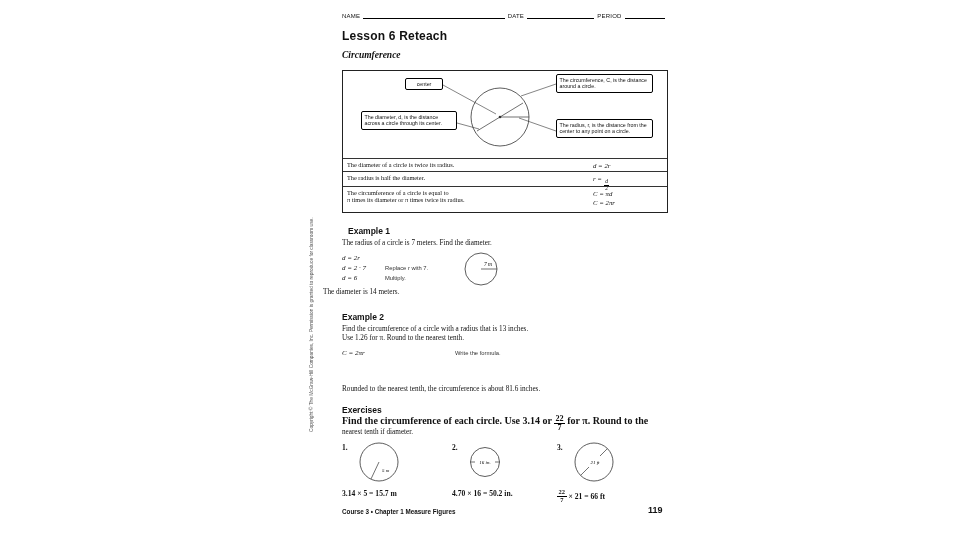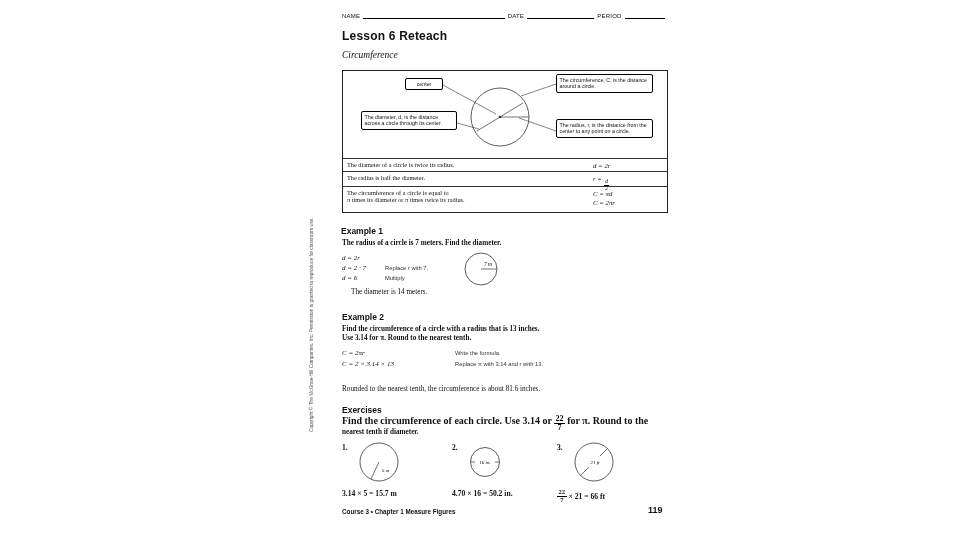--- a/index.html
+++ b/index.html
@@ -8,38 +8,38 @@
           font-family:"Liberation Serif",serif}
   .abs{position:absolute}
   .sans{font-family:"Liberation Sans",sans-serif}
   .b{font-weight:bold}
 
   
   .name-line{display:flex;align-items:flex-end;font-size:6px;letter-spacing:.2px}
   .rule{border-bottom:.7px solid #000;height:6px;margin:0 3px}
 
   .title{font-size:12px;font-weight:bold;font-family:"Liberation Sans",sans-serif;letter-spacing:.2px}
-  .subtitle{font-size:9.5px;font-weight:normal;font-style:italic}
+  .subtitle{font-size:9.5px;font-weight:bold;font-style:italic}
 
   
   .concept-box{border:.8px solid #222;background:#fff}
   .diagram{position:relative;height:87px}
   .callout{position:absolute;border:.6px solid #000;border-radius:2px;background:#fff;
            font-family:"Liberation Sans",sans-serif;font-size:5.3px;line-height:1.3;
            padding:1.5px 2.5px;color:#111}
   .crow{position:relative;border-top:.6px solid #333;padding:1.5px 4px;font-size:6.3px;line-height:1.25}
   .crow-text{display:inline-block;width:234px}
   .crow-formula{position:absolute;left:250px;top:1.5px;font-style:italic;font-size:6.8px;line-height:1.35}
 
   .frac{display:inline-flex;flex-direction:column;align-items:center;line-height:1;
         vertical-align:-0.45em;font-size:.82em}
   .frac .num{border-bottom:.6px solid #000;padding:0 1.5px}
 
   .sec-heading{font-size:8.5px;font-weight:bold;font-family:"Liberation Sans",sans-serif}
-  .problem{font-size:7.2px;font-weight:bold}
+  .problem{font-size:7.2px;font-weight:normal}
   .step{font-size:7px}
   .step .eq{font-style:italic}
   .step .note{position:absolute;font-family:"Liberation Sans",sans-serif;font-size:5.8px;color:#333;top:1px}
   .conclusion{font-size:7.2px}
 
   .instr{font-size:10px;font-weight:bold;display:flex;align-items:flex-start;gap:2px}
 
   .ex-item{width:108px}
   .ex-num{position:absolute;left:0;top:2px;font-size:7.5px;font-weight:bold}
   .ex-answer{position:absolute;top:48px;left:0;font-size:7.6px;font-weight:bold;white-space:nowrap;
@@ -105,54 +105,50 @@
         <span>The circumference of a circle is equal to</span><br>
         <span>π times its diameter or π times twice its radius.</span>
       </span>
       <span class="crow-formula">
         <span>C = πd</span><br>
         <span>C = 2πr</span>
       </span>
     </div>
   </div>
 
-  <div class="abs sec-heading" style="left:341px;top:226px">Example 1</div>
+  <div class="abs sec-heading" style="left:348px;top:226px">Example 1</div>
   <div class="abs problem" style="left:342px;top:239px">The radius of a circle is 7 meters. Find the diameter.</div>
 
   <div class="abs step" style="left:342px;top:254px;width:230px">
     <span class="eq">d = 2r</span>
     <span class="note" style="left:43px"></span>
   </div>
   <div class="abs step" style="left:342px;top:264px;width:230px">
     <span class="eq">d = 2 · 7</span>
     <span class="note" style="left:43px">Replace r with 7.</span>
   </div>
   <div class="abs step" style="left:342px;top:274px;width:230px">
     <span class="eq">d = 6</span>
     <span class="note" style="left:43px">Multiply.</span>
   </div>
-  <div class="abs conclusion" style="left:351px;top:288px">The diameter is 14 meters.</div>
+  <div class="abs conclusion" style="left:323px;top:288px">The diameter is 14 meters.</div>
 
   <svg class="abs" style="left:458px;top:248px" width="48" height="42">
     <circle cx="23" cy="21" r="16" fill="none" stroke="#333" stroke-width="0.8"></circle>
     <line x1="23" y1="21" x2="39" y2="21" stroke="#333" stroke-width="0.7"></line>
     <text x="30" y="18" font-size="5.5" text-anchor="middle" font-style="italic">7 m</text>
   </svg>
 
   <div class="abs sec-heading" style="left:342px;top:312px">Example 2</div>
   <div class="abs problem" style="left:342px;top:325px">Find the circumference of a circle with a radius that is 13 inches.</div>
-  <div class="abs problem" style="left:342px;top:334px">Use 3.14 for π. Round to the nearest tenth.</div>
+  <div class="abs problem" style="left:342px;top:334px">Use 1.26 for π. Round to the nearest tenth.</div>
 
   <div class="abs step" style="left:342px;top:349px;width:300px">
     <span class="eq">C = 2πr</span>
     <span class="note" style="left:113px">Write the formula.</span>
-  </div>
-  <div class="abs step" style="left:342px;top:360px;width:300px">
-    <span class="eq">C = 2 × 3.14 × 13</span>
-    <span class="note" style="left:113px">Replace π with 3.14 and r with 13.</span>
   </div>
   <div class="abs conclusion" style="left:342px;top:385px">Rounded to the nearest tenth, the circumference is about 81.6 inches.</div>
 
   <div class="abs sec-heading" style="left:342px;top:405px">Exercises</div>
   <div class="abs instr" style="left:342px;top:415px">
     <span>Find the circumference of each circle. Use 3.14 or</span>
     <span class="frac b">
         <span class="num">22</span>
         <span>7</span>
       </span>

